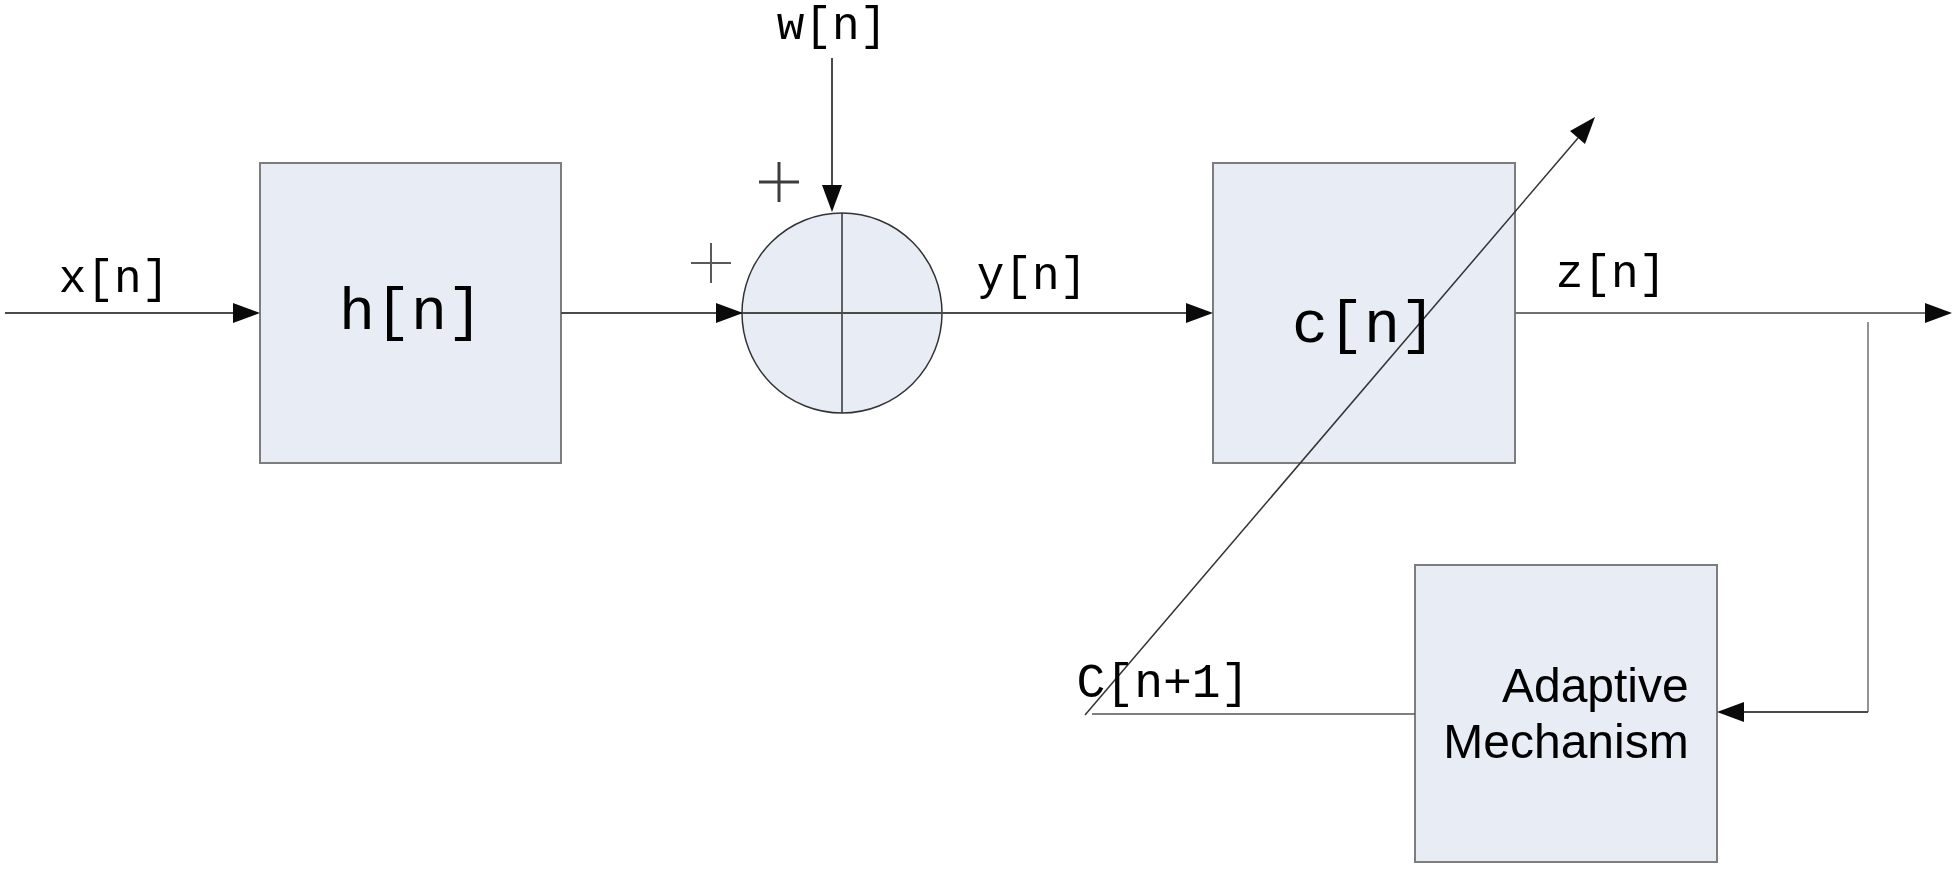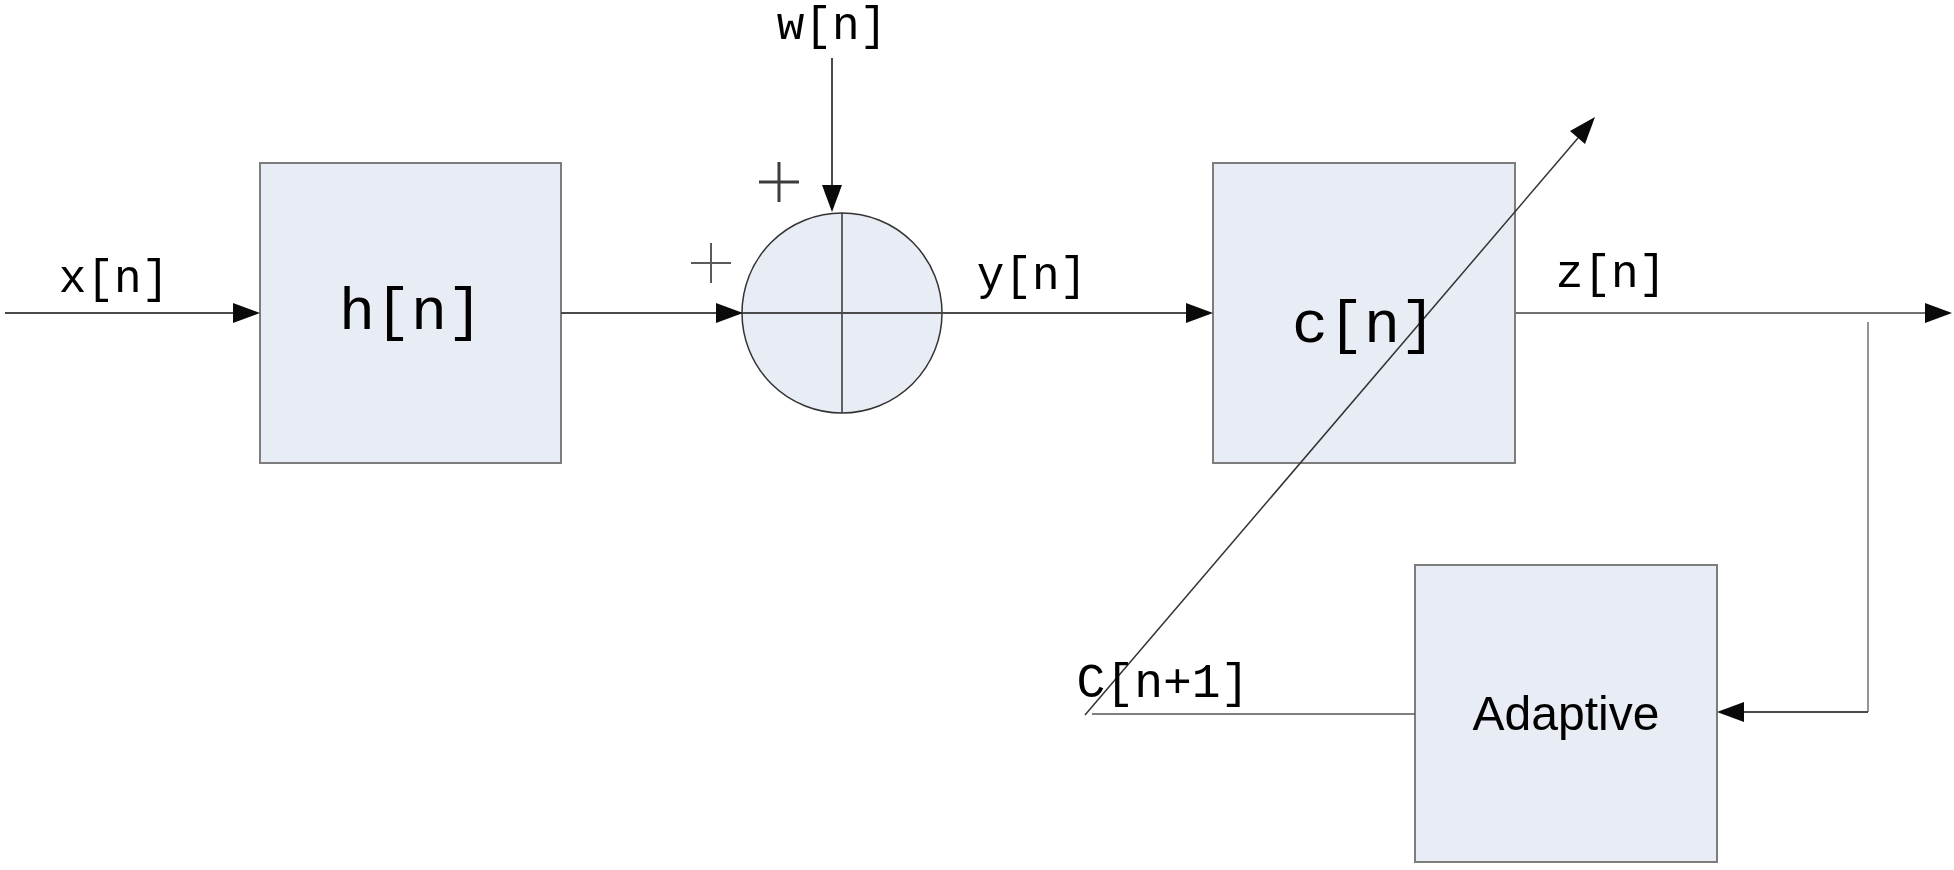--- a/index.html
+++ b/index.html
@@ -99,15 +99,16 @@
 
   <div class="lbl coeff" style="left:1163px; top:684px;">C[n+1]</div>
 
   <div class="lbl blocklbl" style="left:411px; top:313px;">h[n]</div>
 
   <div class="lbl blocklbl" style="left:1364px; top:326px;">c[n]</div>
 
 
   <div class="control-text">
     <div>Adaptive</div>
+    <div>Mechanism</div>
   </div>
 
 </div>
 
 </body></html>

